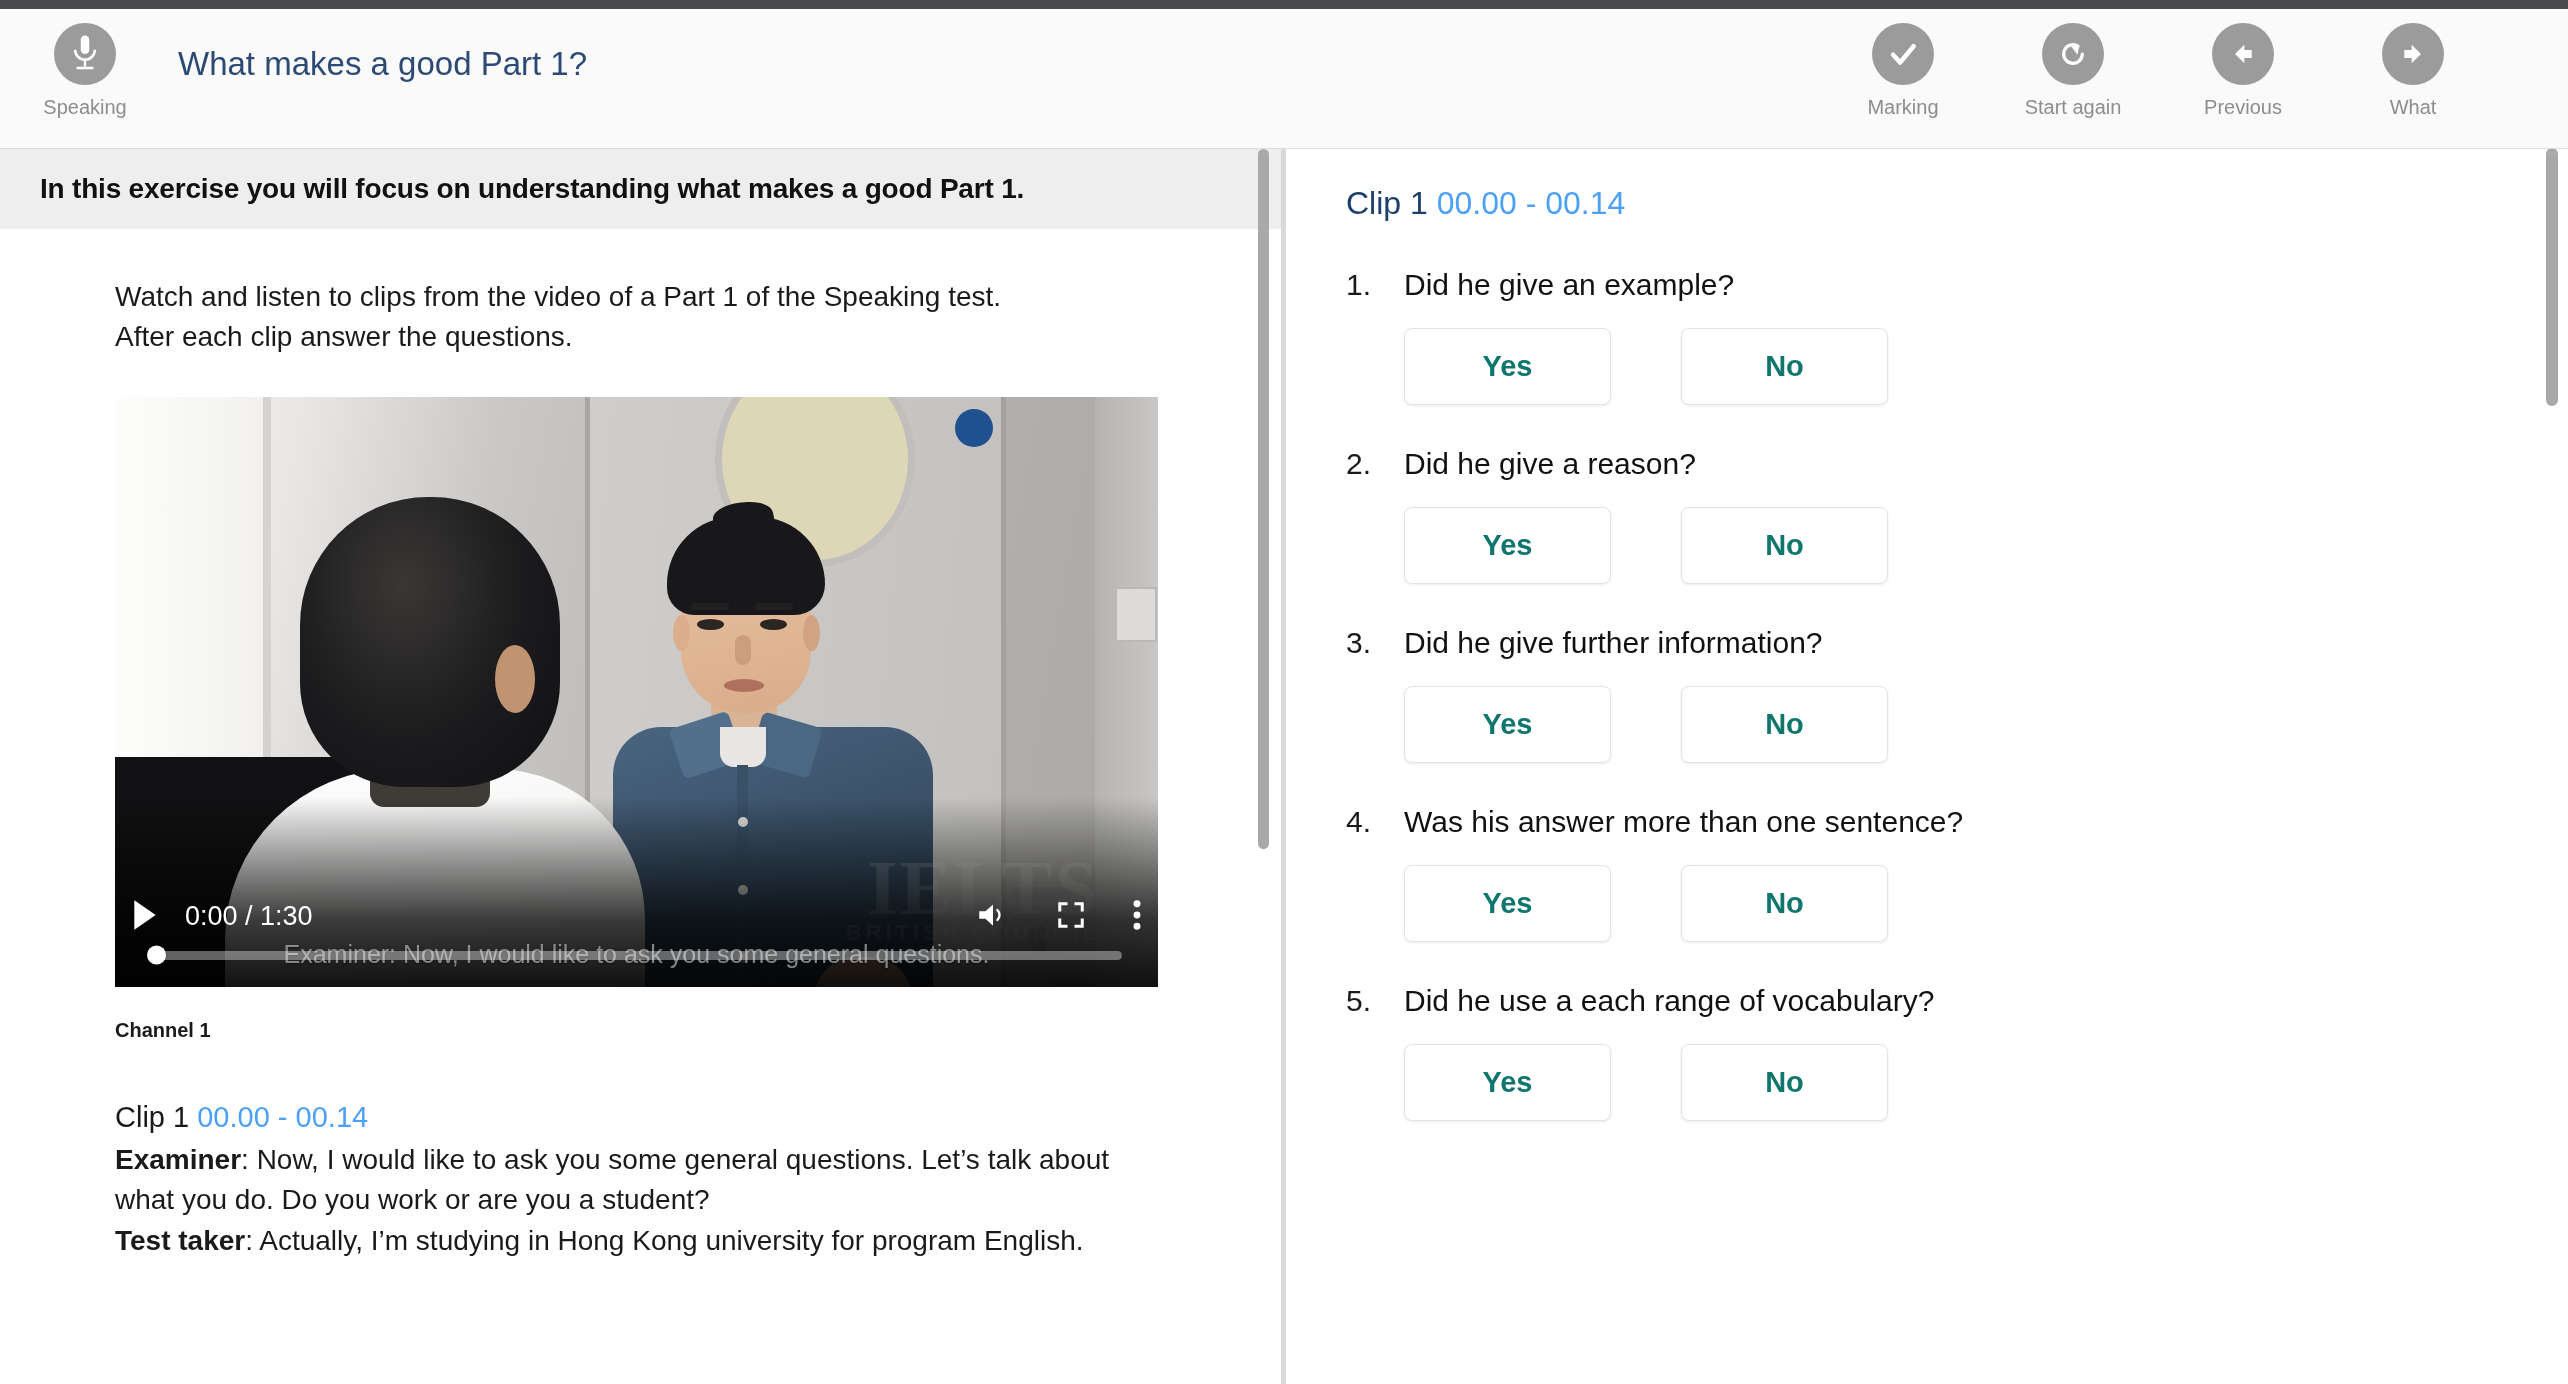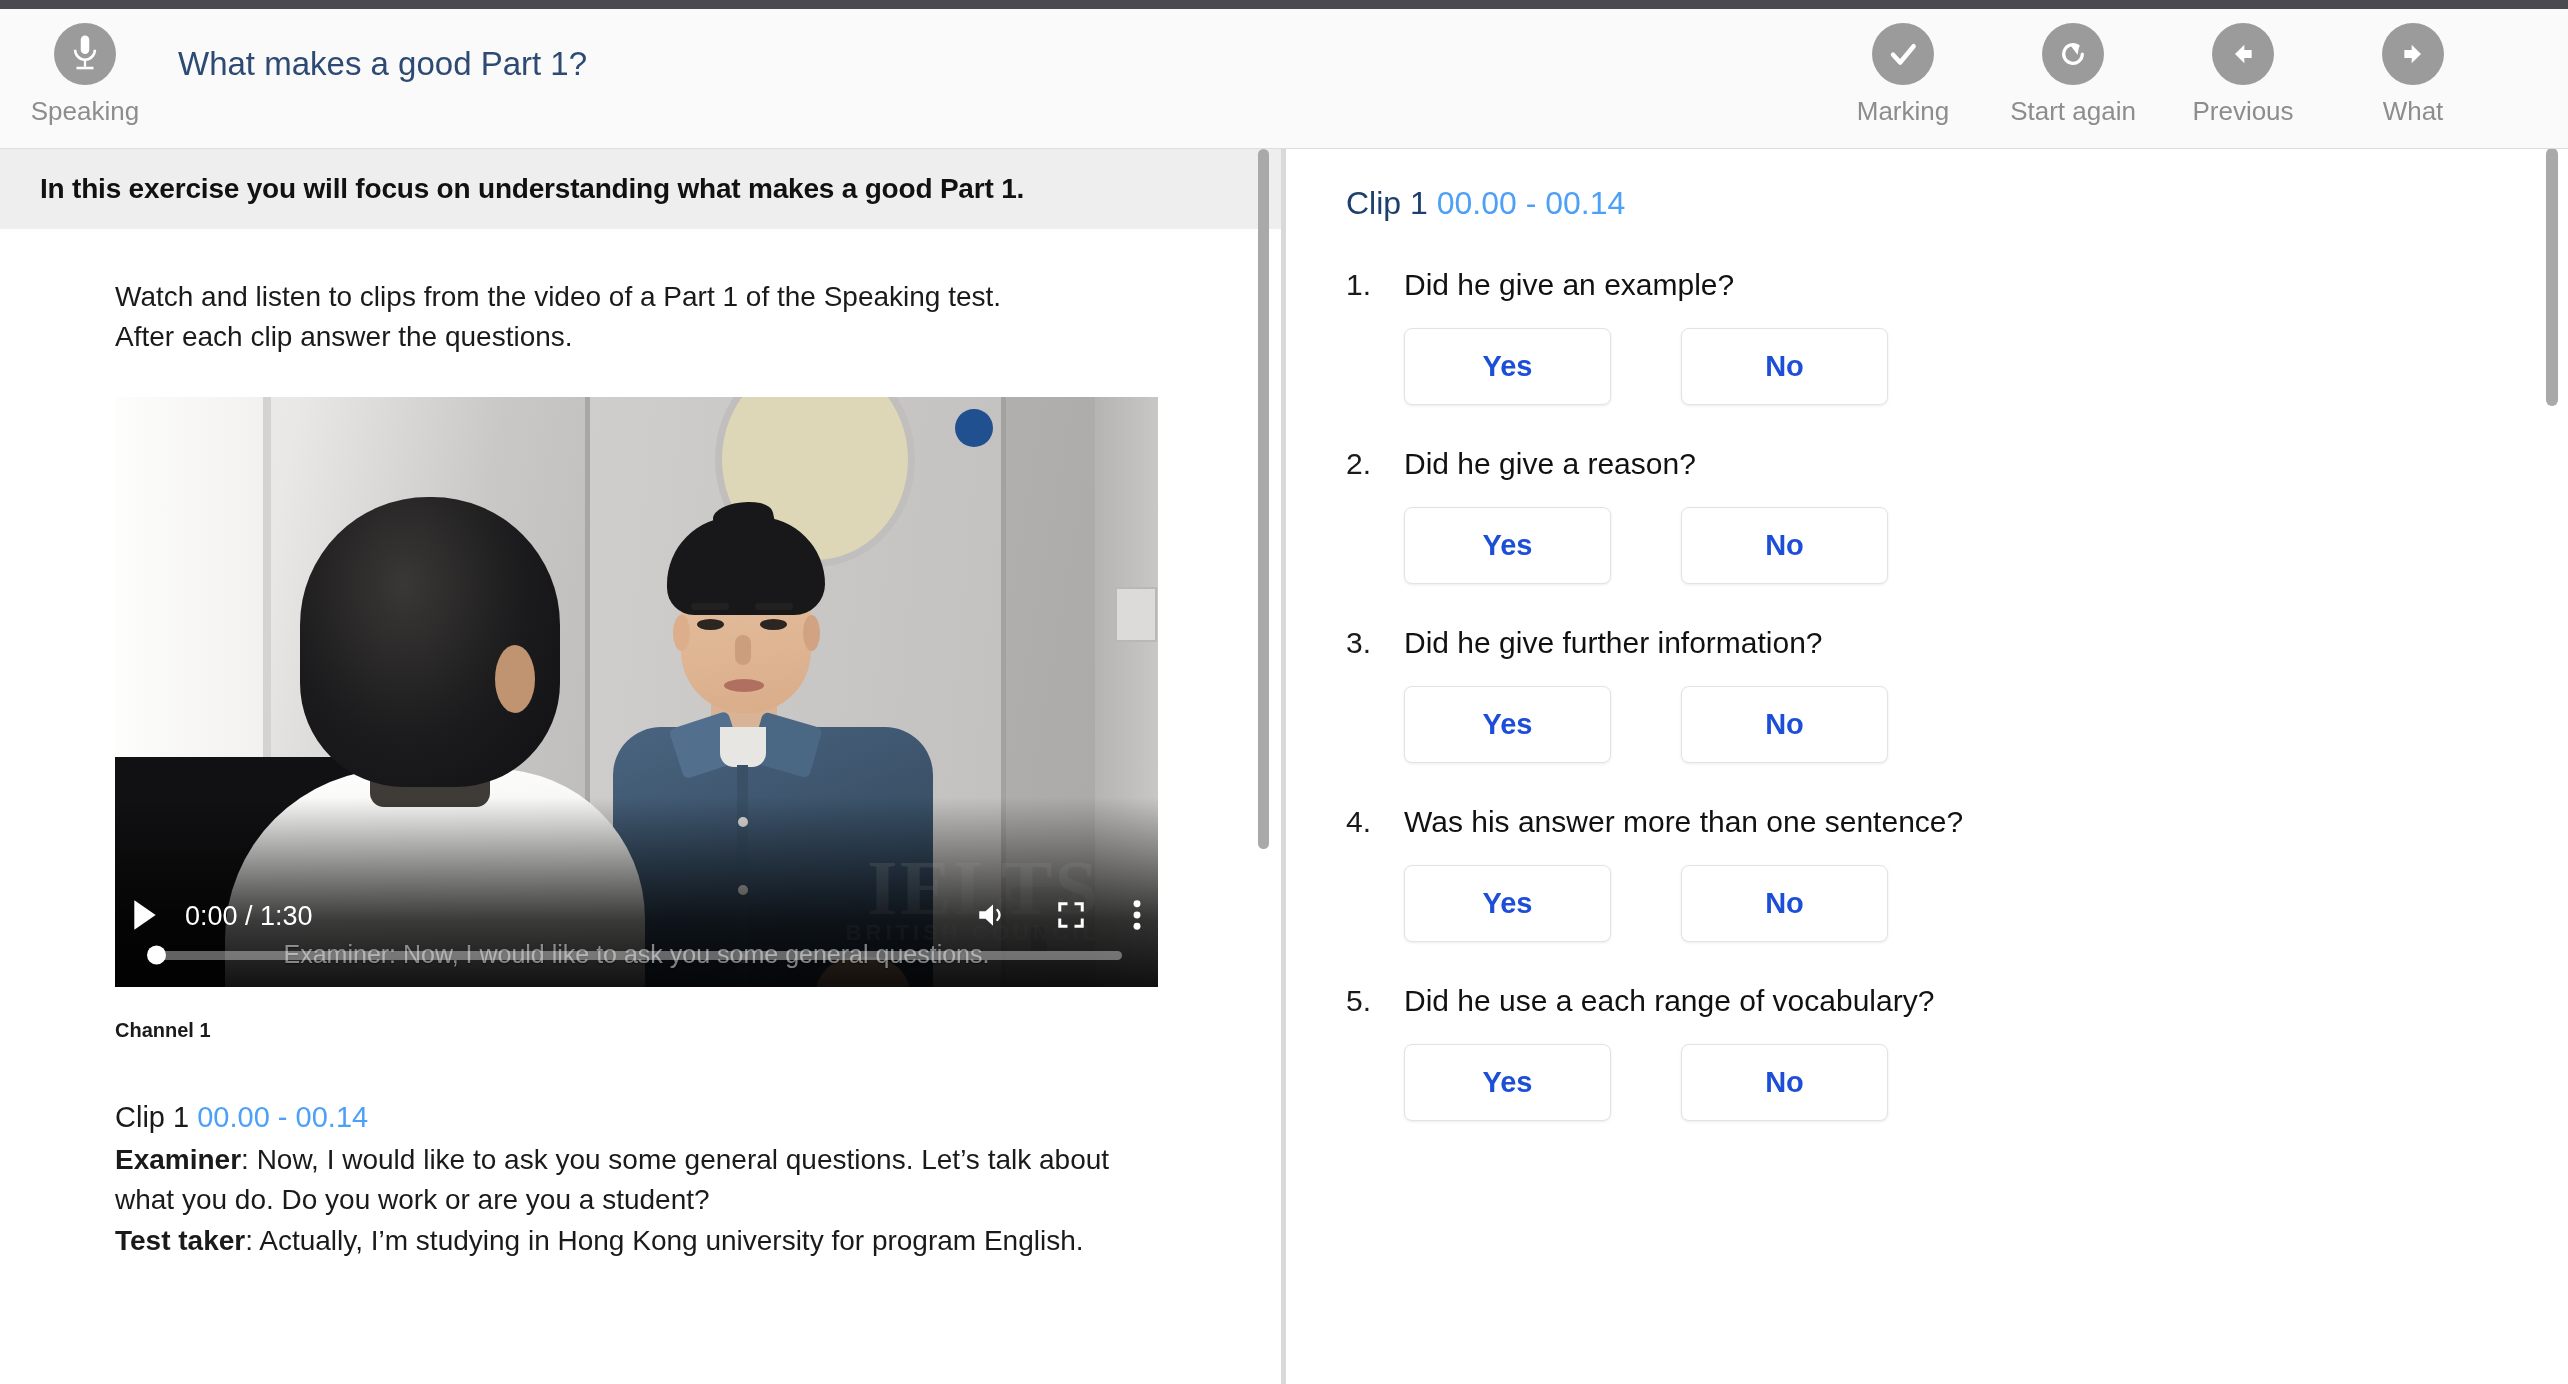--- a/index.html
+++ b/index.html
@@ -37,21 +37,21 @@
   }
   .tool-circle {
     width: 62px; height: 62px;
     border-radius: 50%;
     background: #9b9b9b;
     display: flex; align-items: center; justify-content: center;
   }
   .tool-circle svg { display:block; }
   .tool-label {
     margin-top: 11px;
-    font-size: 26px;
+    font-size: 20px;
     color: #8d8d8d;
     white-space: nowrap;
   }
   #page-title {
     font-size: 33px;
     color: #2c4a73;
     margin-left: 8px;
     margin-top: 36px;
     white-space: nowrap;
   }
@@ -293,21 +293,21 @@
   .q-num { font-size: 30px; color:#1a1a1a; width: 58px; }
   .q-text { font-size: 30px; color:#111; }
   .q-buttons { display:flex; margin-top: 26px; margin-left: 58px; }
   .yn-btn {
     width: 207px; height: 77px;
     border: 1px solid #e3e3e3;
     border-radius: 8px;
     background:#fff;
     box-shadow: 0 1px 3px rgba(0,0,0,.08);
     display:flex; align-items:center; justify-content:center;
-    font-size: 29px; font-weight: 700; color:#1d4ed8;
+    font-size: 29px; font-weight: 700; color:#0f766e;
     cursor: pointer;
   }
   .yn-btn + .yn-btn { margin-left: 70px; }
 
   
   #right-scrollbar {
     position:absolute; right: 10px; top: -149px; width: 12px; height: 1384px;
   }
   #right-thumb {
     position:absolute; top: 148px; left:0; width: 12px; height: 258px;

